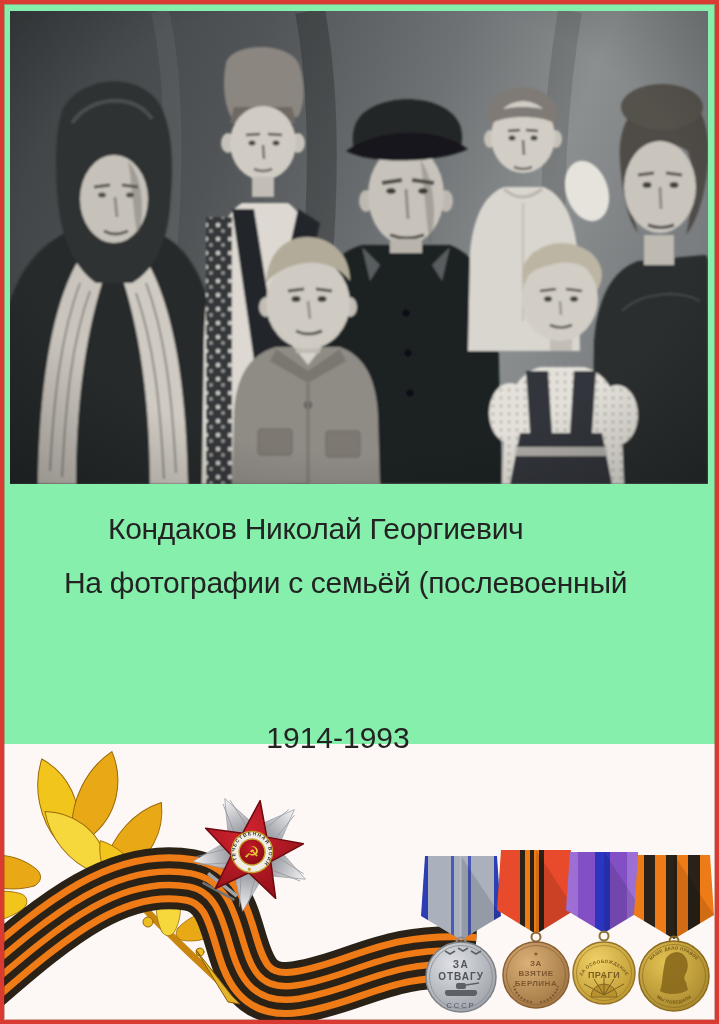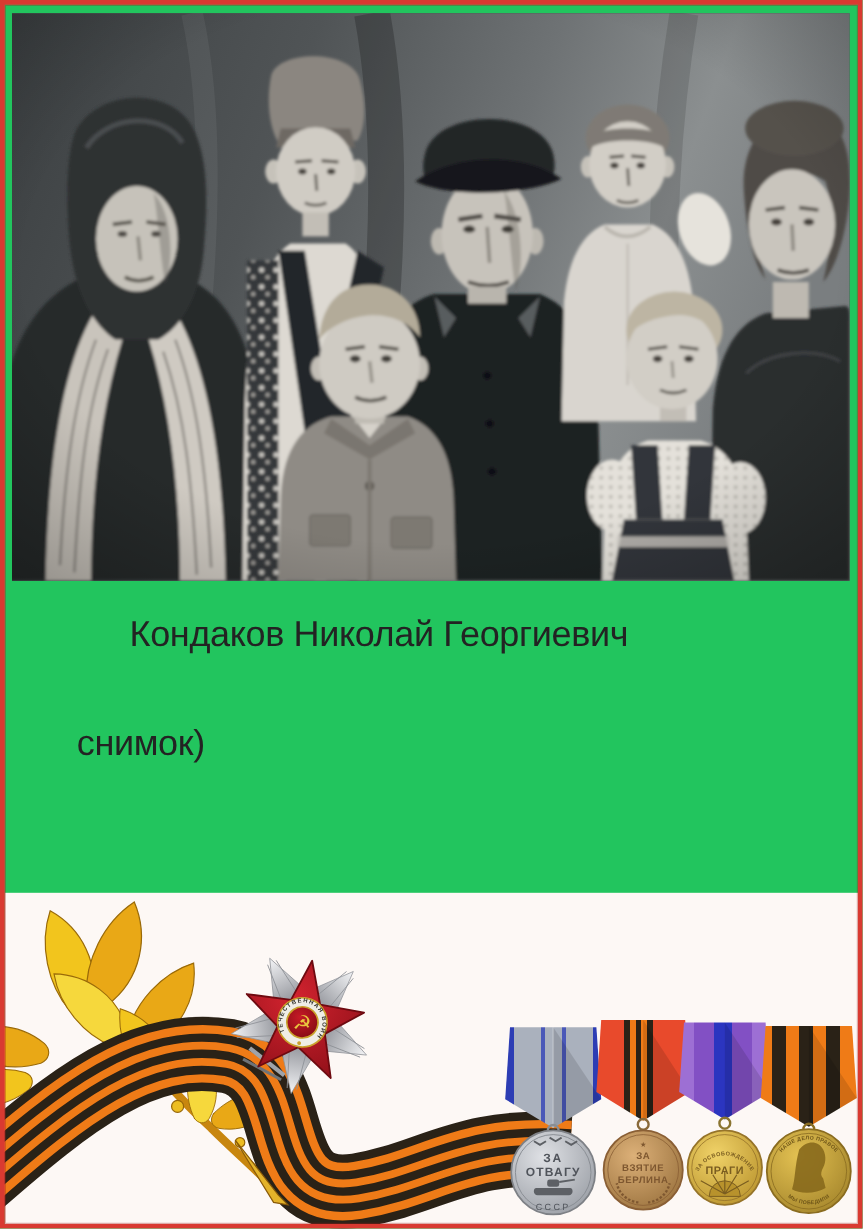--- a/index.html
+++ b/index.html
@@ -1,17 +1,17 @@
 <!DOCTYPE html>
 <html><head>
 <meta charset="utf-8">
 <style>
   html,body{margin:0;padding:0;background:#ffffff;}
   .page{
-    position:relative;width:719px;height:1024px;background:#22c55e;
+    position:relative;width:719px;height:1024px;background:#86efac;
     font-family:"Liberation Sans", sans-serif;overflow:hidden;
   }
   .page-border{
     position:absolute;inset:0;border:4px solid #d93a31;z-index:40;pointer-events:none;
     box-shadow:inset 0 0 0 1px rgba(160,30,22,.35);
   }
   .photo-wrap{position:absolute;left:10px;top:11px;width:698px;height:473px;background:#4a4e50;z-index:5;}
   .photo-wrap svg{display:block;}
   .txt{position:absolute;color:#232323;z-index:10;white-space:nowrap;}
   .name{left:108px;top:512px;font-size:30px;letter-spacing:-0.3px;}
@@ -187,21 +187,22 @@
           <path d="M 550,290 L 551,304" stroke="#9a968e" stroke-width="2.5" fill="none"></path>
           <path d="M 540,314 Q 551,319 562,314" stroke="#5f5b54" stroke-width="2.5" fill="none"></path>
         </g>
       </g>
 
       <rect x="0" y="0" width="698" height="473" fill="url(#vig)"></rect>
     </svg>
   </div>
 
   <div class="txt name">Кондаков Николай Георгиевич</div>
-  <div class="txt cap2">снимок)</div>
+  <div class="txt cap1">На фотографии с семьёй (послевоенный</div>
+  <div class="txt years">1914-1993</div>
 
   <svg class="deco" viewBox="0 744 719 280">
     <defs>
       <path id="leafP" d="M0,0 C -4,-22 4,-48 22,-64 C 34,-44 34,-16 14,4 C 8,9 2,6 0,0 Z"></path>
       <linearGradient id="silG" x1="0" y1="0" x2="0" y2="1">
         <stop offset="0" stop-color="#f4f5f7"></stop>
           <stop offset="1" stop-color="#9a9ca2"></stop>
       </linearGradient>
       <radialGradient id="redStar" cx="40%" cy="35%" r="80%">
         <stop offset="0" stop-color="#d2232f"></stop>

